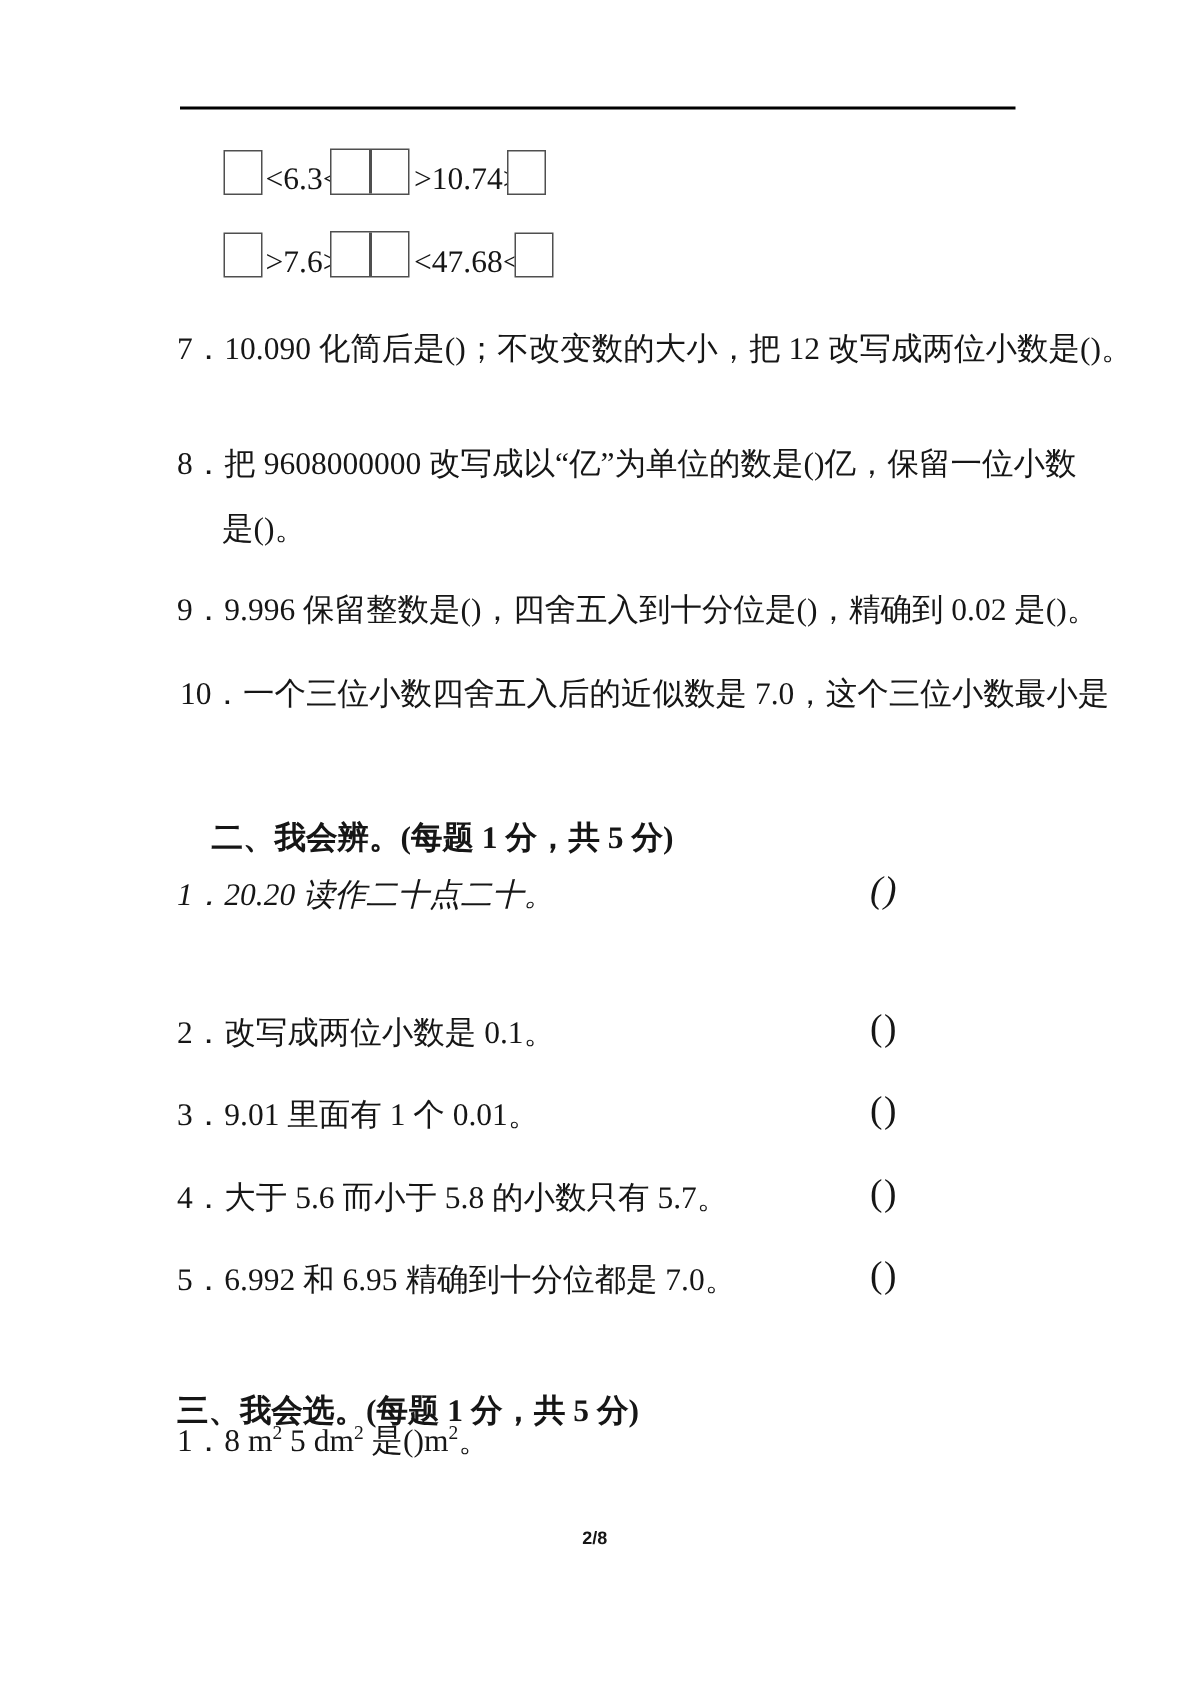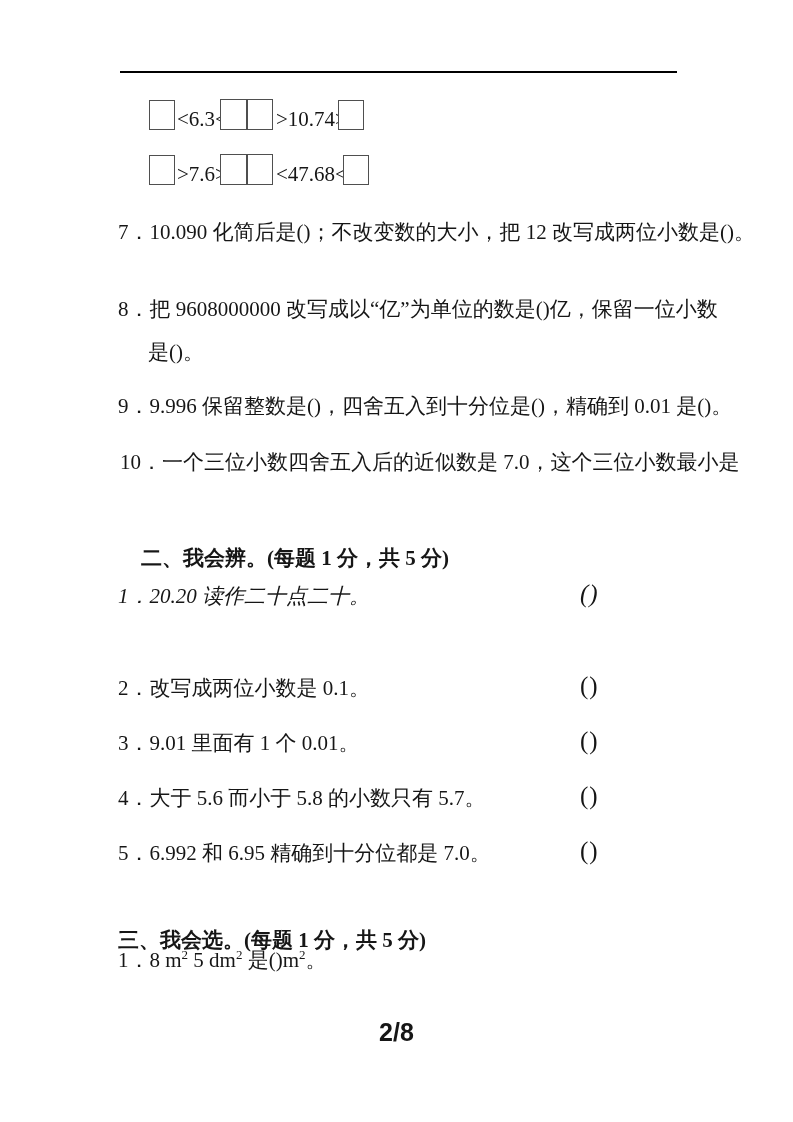--- a/index.html
+++ b/index.html
@@ -42,21 +42,21 @@
   .tline.q10 { left:120px; }
   .header { font-weight:bold; }
   .qno { display:inline; }
   .answer-paren {
     position:absolute; left:462px; top:-3px;
     font-size:25px; letter-spacing:1px;
   }
   sup { font-size:13px; line-height:0; }
   .footer {
     position:absolute; top:1018px; left:0; width:100%;
-    text-align:center; font-size:25px; font-weight:bold;
+    text-align:center; font-size:12px; font-weight:bold;
     font-family:"Liberation Sans","DejaVu Sans",sans-serif;
   }
 </style>
 </head>
 <body>
 
 <div class="page">
 
   <div class="top-rule"></div>
 
@@ -78,21 +78,21 @@
       </span>
     <span class="cmp-text" style="left:127px;">&lt;47.68&lt;</span>
     <span class="cbox" style="left:194px; top:2px;"></span>
   </div>
 
   <p class="tline" style="top:219px;"><span class="qno">7．</span><span>10.090 化简后是()；不改变数的大小，把 12 改写成两位小数是()。</span></p>
 
   <p class="tline" style="top:284px;margin-top:12px;"><span class="qno">8．</span><span>把 9608000000 改写成以“亿”为单位的数是()亿，保留一位小数</span></p>
   <p class="tline indent" style="top:339px;"><span>是()。</span></p>
 
-  <p class="tline" style="top:393px;"><span class="qno">9．</span><span>9.996 保留整数是()，四舍五入到十分位是()，精确到 0.01 是()。</span></p>
+  <p class="tline" style="top:393px;"><span class="qno">9．</span><span>9.996 保留整数是()，四舍五入到十分位是()，精确到 0.02 是()。</span></p>
 
   <p class="tline q10" style="top:449px;"><span class="qno">10．</span><span>一个三位小数四舍五入后的近似数是 7.0，这个三位小数最小是</span></p>
 
   <p class="tline header" style="top:545px;margin-left:23px;">二、我会辨。(每题 1 分，共 5 分)</p>
 
   <p class="tline" style="top:583px;font-style:italic;"><span class="qno">1．</span><span>20.20 读作二十点二十。</span><span class="answer-paren">()</span></p>
 
   <p class="tline" style="top:675px;"><span class="qno">2．</span><span>改写成两位小数是 0.1。</span><span class="answer-paren">()</span></p>
 
   <p class="tline" style="top:730px;"><span class="qno">3．</span><span>9.01 里面有 1 个 0.01。</span><span class="answer-paren">()</span></p>

